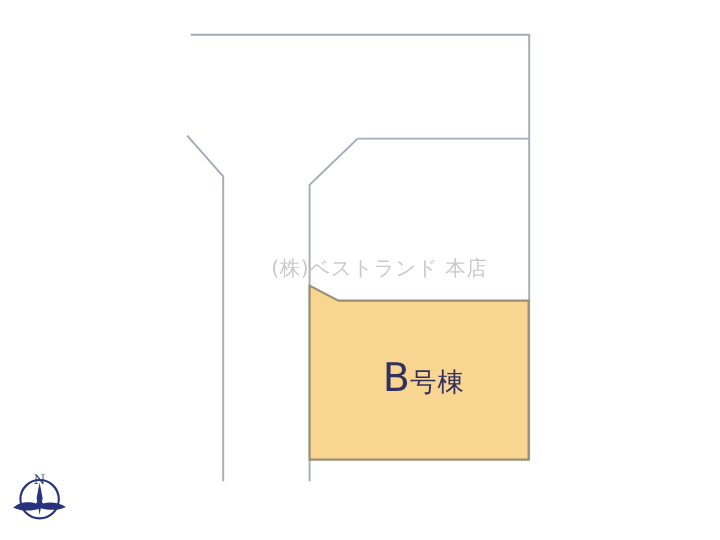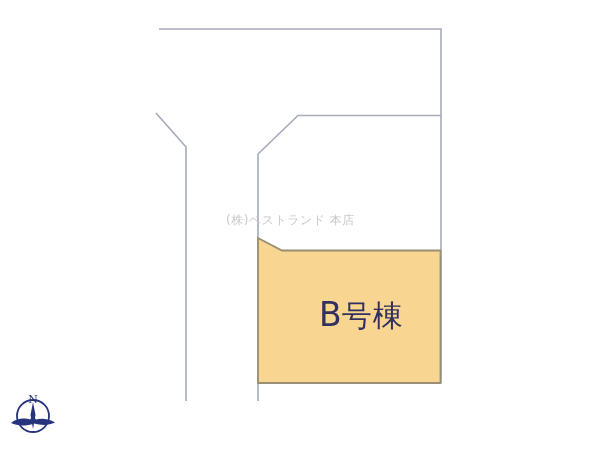--- a/index.html
+++ b/index.html
@@ -19,40 +19,40 @@
     position: absolute;
     left: 0;
     top: 0;
     width: 600px;
     height: 450px;
   }
   .watermark {
     position: absolute;
     left: 226px;
     top: 212px;
-    font-size: 12px;
+    font-size: 17px;
     letter-spacing: 0.5px;
     color: #c9c9c9;
     white-space: nowrap;
     user-select: none;
   }
   .parcel-label {
     position: absolute;
     left: 319px;
     top: 298px;
     color: #31305e;
     white-space: nowrap;
     line-height: 1;
   }
   .parcel-label .prefix {
     font-size: 33px;
     vertical-align: baseline;
   }
   .parcel-label .suffix {
-    font-size: 30px;
+    font-size: 22px;
     vertical-align: baseline;
     letter-spacing: 1px;
     margin-top: 48px;
   }
   .compass {
     position: absolute;
     left: 7px;
     top: 389px;
     width: 52px;
     height: 54px;

